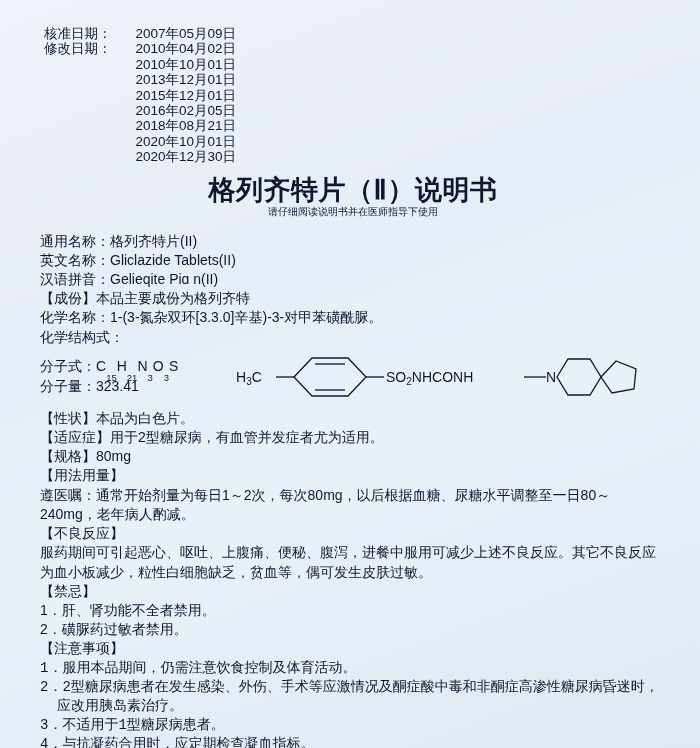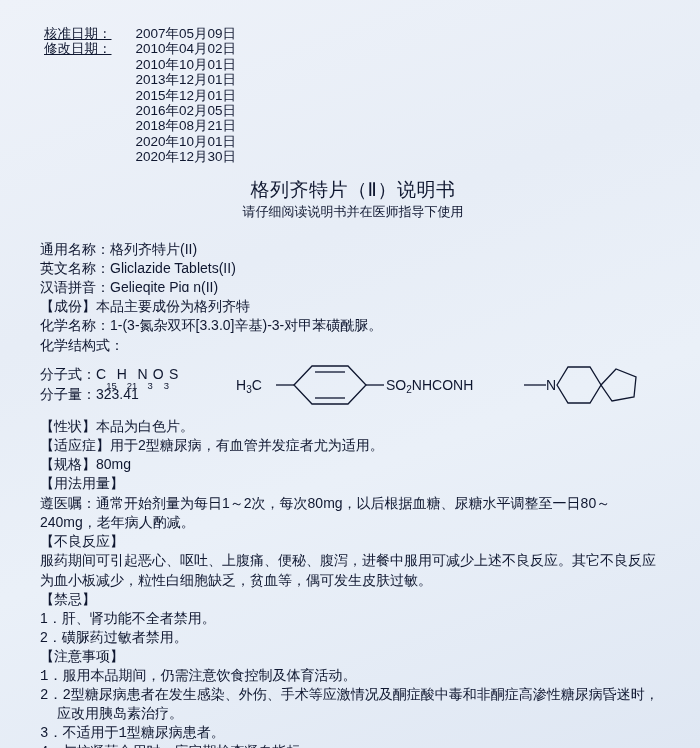--- a/index.html
+++ b/index.html
@@ -25,40 +25,39 @@
     display: grid;
     grid-template-columns: max-content max-content;
     column-gap: 6px;
     row-gap: 0px;
     font-size: 13.5px;
     line-height: 15.4px;
     margin-left: 4px;
   }
   .dates .lbl {
     white-space: nowrap;
-    text-decoration: underline;
   }
   .dates .val {
     white-space: nowrap;
     margin-left: 18px;
   }
   .title {
     text-align: center;
-    font-size: 19px;
-    font-weight: normal;
+    font-size: 27px;
+    font-weight: bold;
     letter-spacing: 0.5px;
     margin-top: 12px;
     line-height: 26px;
   }
   .subtitle {
     text-align: center;
-    font-size: 13px;
+    font-size: 10px;
     line-height: 16px;
     margin-top: 1px;
-    margin-bottom: 20px;
+    margin-bottom: 12px;
   }
   .body-text {
     font-size: 14px;
     line-height: 19.2px;
   }
   .p {
     margin: 0;
     line-height: 19.2px;
   }
   .indent-hang {

